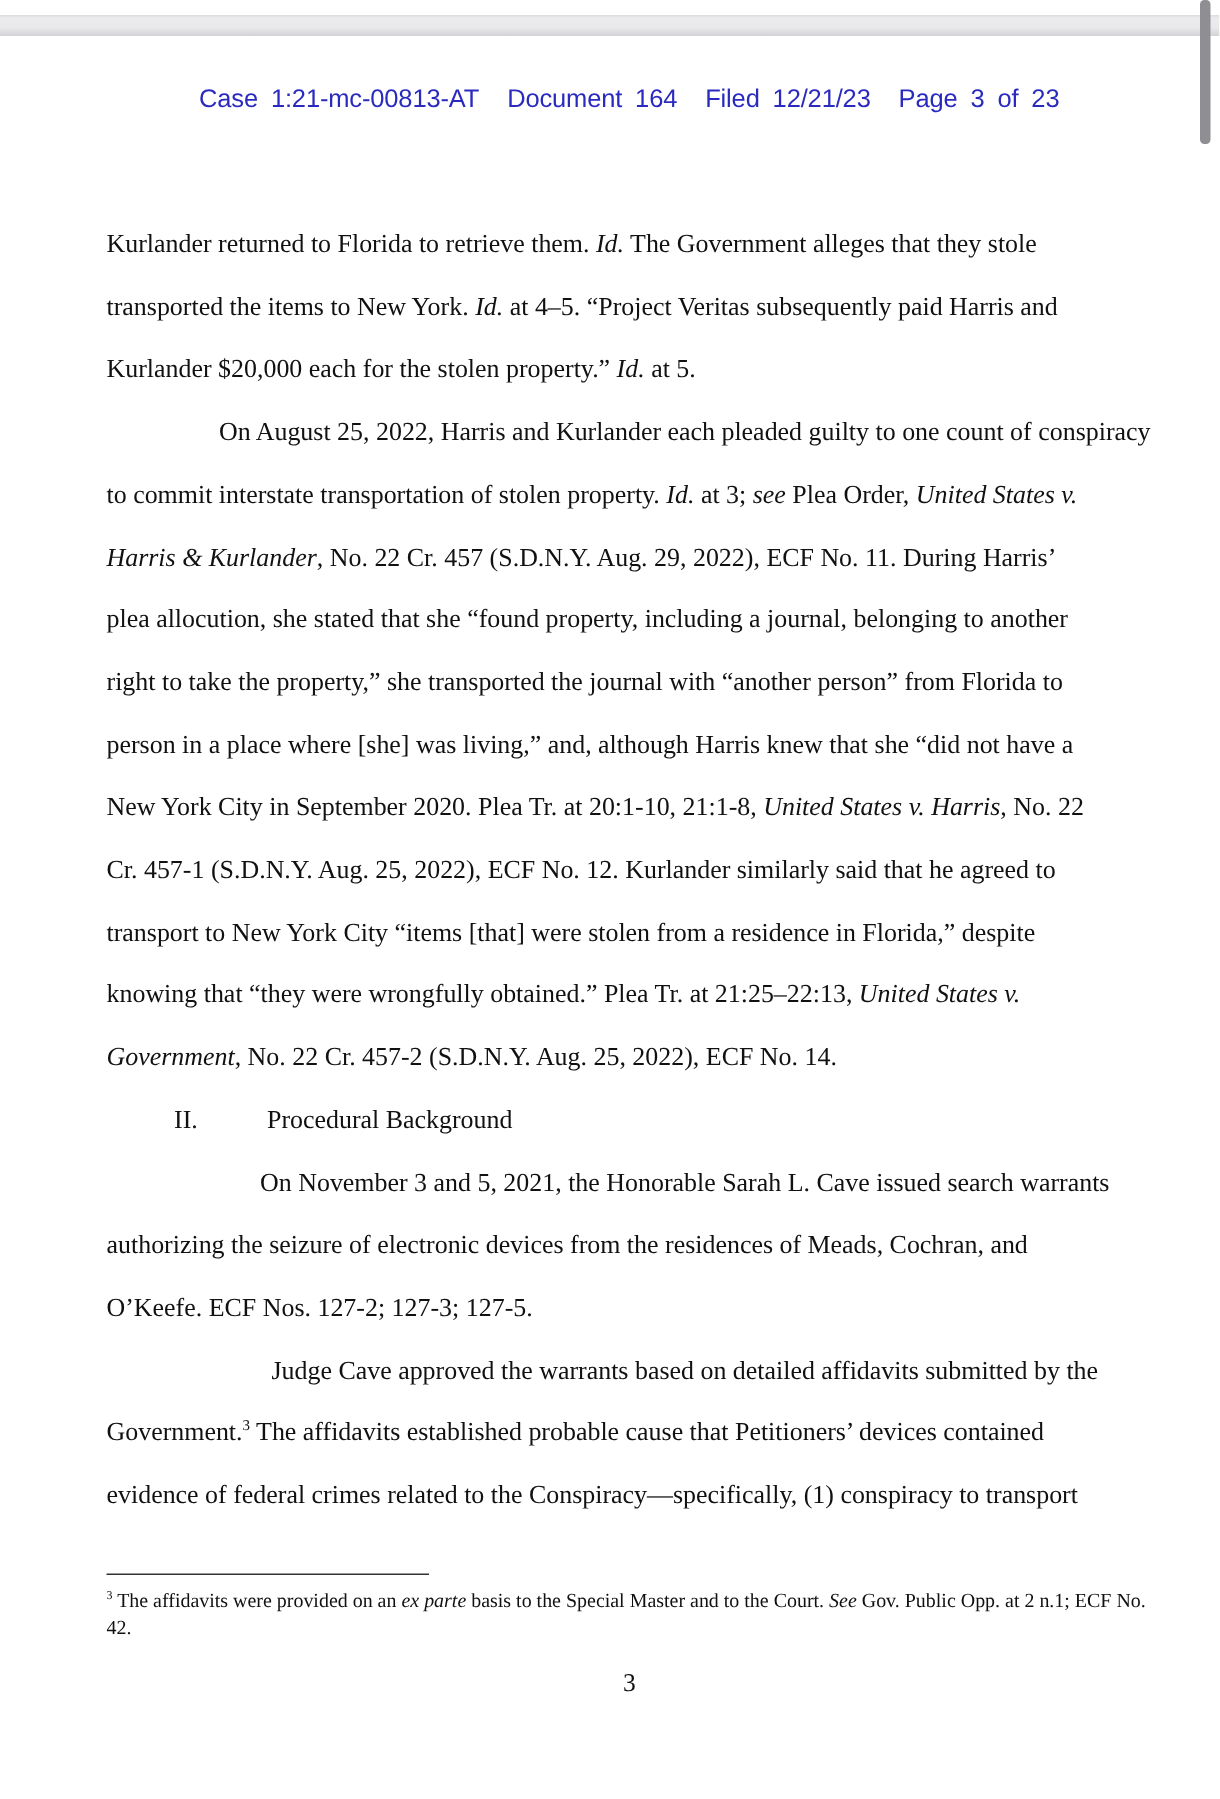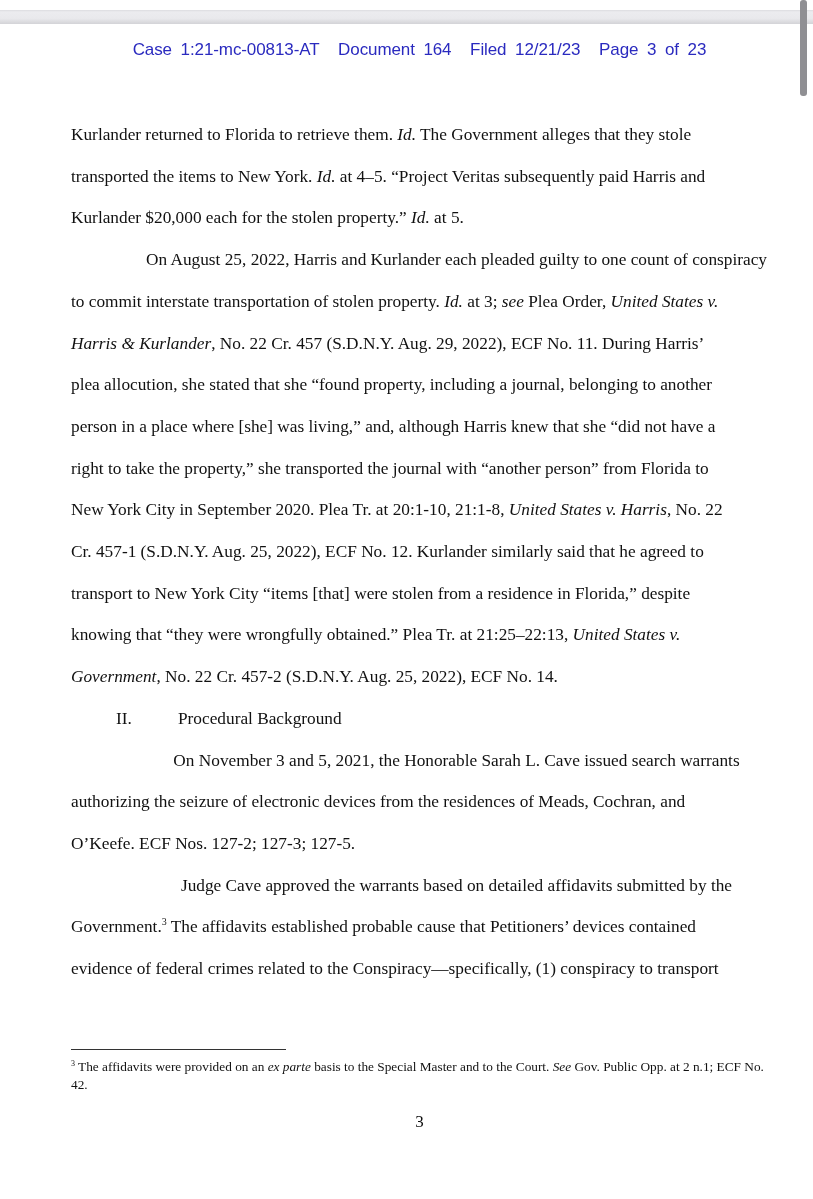--- a/index.html
+++ b/index.html
@@ -12,28 +12,28 @@
     .top-gap { position: absolute; left: 0; top: 0; width: 813px; height: 10px; background: #fff; }
     .page-sep {
       position: absolute; left: 0; top: 10px; width: 813px; height: 14px;
       background: linear-gradient(#dcdce0 0, #ececef 2px, #e9e9ec 60%, #d3d3d7 100%);
     }
     .scrollbar {
       position: absolute; left: 800px; top: 0; width: 7px; height: 96px;
       background: #8f8f93; border-radius: 3px;
     }
     .stamp {
-      position: absolute; top: 40px; left: 0; width: 813px; text-align: center;
+      position: absolute; top: 56px; left: 0; width: 813px; text-align: center;
       padding-left: 26px; box-sizing: border-box;
       font-family: "Liberation Sans", sans-serif; font-size: 17px; color: #2a2abf;
       letter-spacing: -0.1px; word-spacing: 4px;
     }
     .stamp span { margin: 0 5px; }
     .body-text {
-      position: absolute; left: 71px; top: 114px; width: 700px;
+      position: absolute; left: 71px; top: 142px; width: 700px;
       font-size: 17.3px; line-height: 41.7px;
     }
     .line { white-space: nowrap; }
     .indent { padding-left: 71px; text-align: center; }
     .heading { padding-left: 45px; }
     .heading .num { display: inline-block; width: 62px; }
     .heading .title { }
     i { font-style: italic; }
     sup { font-size: 10px; vertical-align: 7px; line-height: 0; }
     .fn-rule { position: absolute; left: 71px; top: 1049px; width: 215px; height: 1px; background: #333; }
@@ -59,22 +59,22 @@
 </div>
 
 <div class="body-text" id="body-text">
     <div class="line">Kurlander returned to Florida to retrieve them.  <i>Id.</i>  The Government alleges that they stole</div>
     <div class="line">transported the items to New York.  <i>Id.</i> at 4–5.  “Project Veritas subsequently paid Harris and</div>
     <div class="line">Kurlander $20,000 each for the stolen property.”  <i>Id.</i> at 5.</div>
     <div class="line indent">On August 25, 2022, Harris and Kurlander each pleaded guilty to one count of conspiracy</div>
     <div class="line">to commit interstate transportation of stolen property.  <i>Id.</i> at 3; <i>see</i> Plea Order, <i>United States v.</i></div>
     <div class="line"><i>Harris &amp; Kurlander</i>, No. 22 Cr. 457 (S.D.N.Y. Aug. 29, 2022), ECF No. 11.  During Harris’</div>
     <div class="line">plea allocution, she stated that she “found property, including a journal, belonging to another</div>
+    <div class="line">right to take the property,” she transported the journal with “another person” from Florida to</div>
     <div class="line">person in a place where [she] was living,” and, although Harris knew that she “did not have a</div>
-    <div class="line">right to take the property,” she transported the journal with “another person” from Florida to</div>
     <div class="line">New York City in September 2020.  Plea Tr. at 20:1-10, 21:1-8, <i>United States v. Harris</i>, No. 22</div>
     <div class="line">Cr. 457-1 (S.D.N.Y. Aug. 25, 2022), ECF No. 12.  Kurlander similarly said that he agreed to</div>
     <div class="line">transport to New York City “items [that] were stolen from a residence in Florida,” despite</div>
     <div class="line">knowing that “they were wrongfully obtained.”  Plea Tr. at 21:25–22:13, <i>United States v.</i></div>
     <div class="line"><i>Government</i>, No. 22 Cr. 457-2 (S.D.N.Y. Aug. 25, 2022), ECF No. 14.</div>
     <div class="line heading"><span class="num">II.</span><span class="title">Procedural Background</span></div>
     <div class="line indent">On November 3 and 5, 2021, the Honorable Sarah L. Cave issued search warrants</div>
     <div class="line">authorizing the seizure of electronic devices from the residences of Meads, Cochran, and</div>
     <div class="line">O’Keefe.  ECF Nos. 127-2; 127-3; 127-5.</div>
     <div class="line indent">Judge Cave approved the warrants based on detailed affidavits submitted by the</div>

